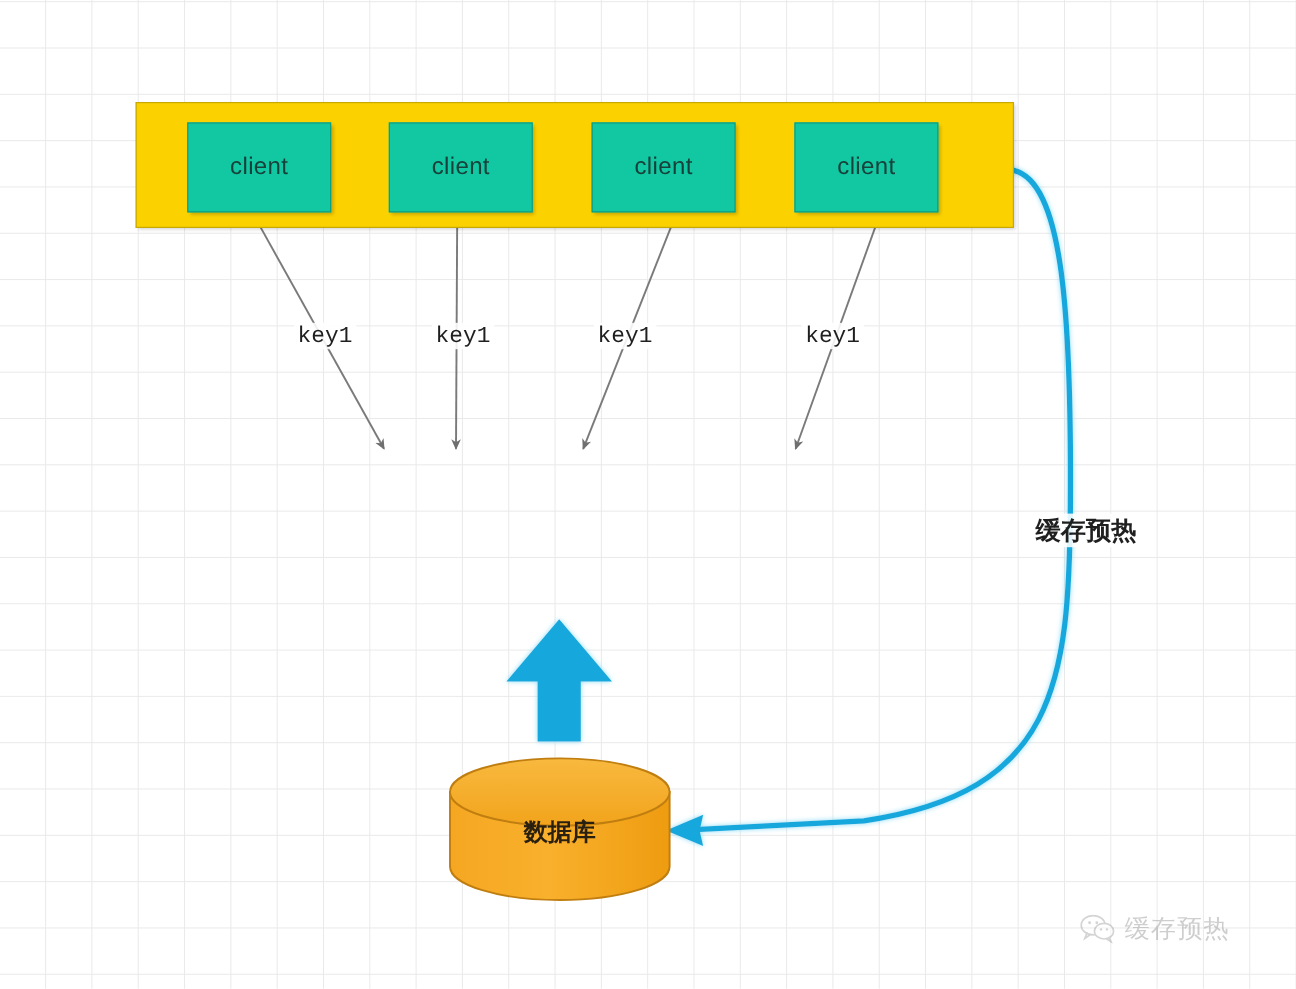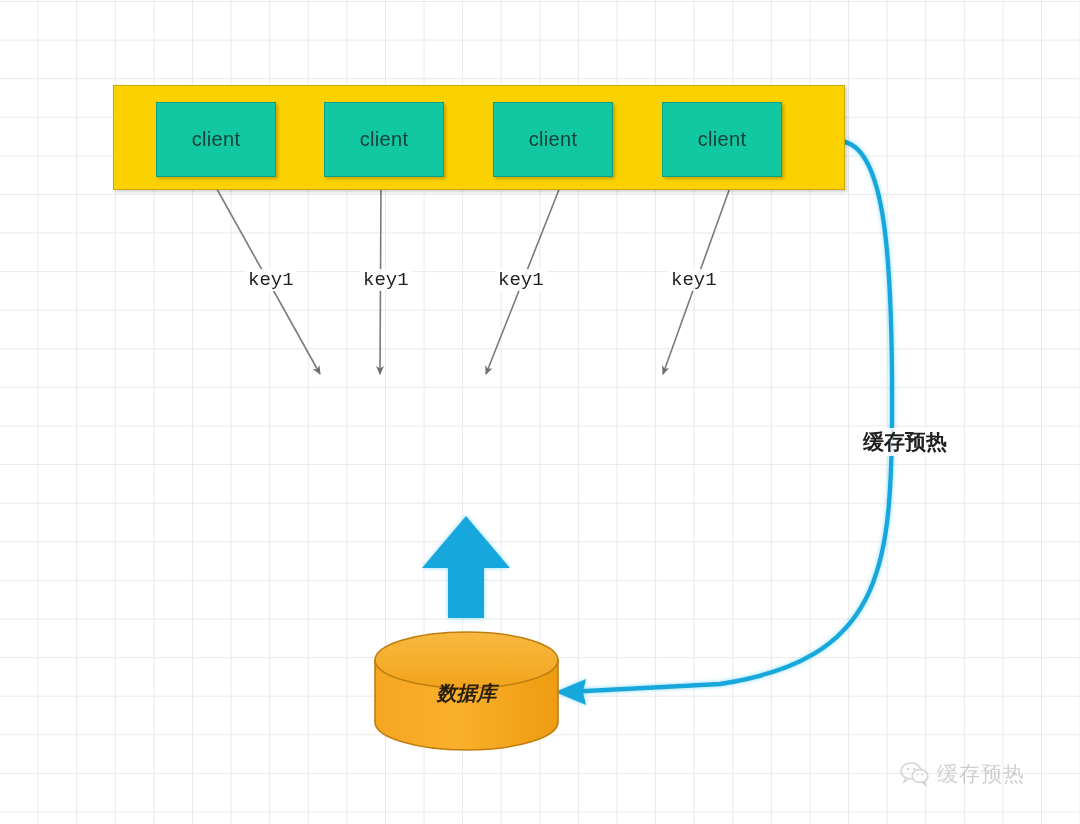--- a/index.html
+++ b/index.html
@@ -82,21 +82,20 @@
     font-family: "DejaVu Sans", "Liberation Sans", sans-serif;
     letter-spacing: 3px;
   }
 
   .db-node {
     position: absolute;
     left: 375px;
     top: 632px;
     width: 183px;
     height: 118px;
-    font-style: italic;
   }
   .db-label {
     position: absolute;
     left: 0;
     top: 48px;
     width: 183px;
     text-align: center;
     font-size: 20px;
     font-weight: bold;
     color: #2a2010;

